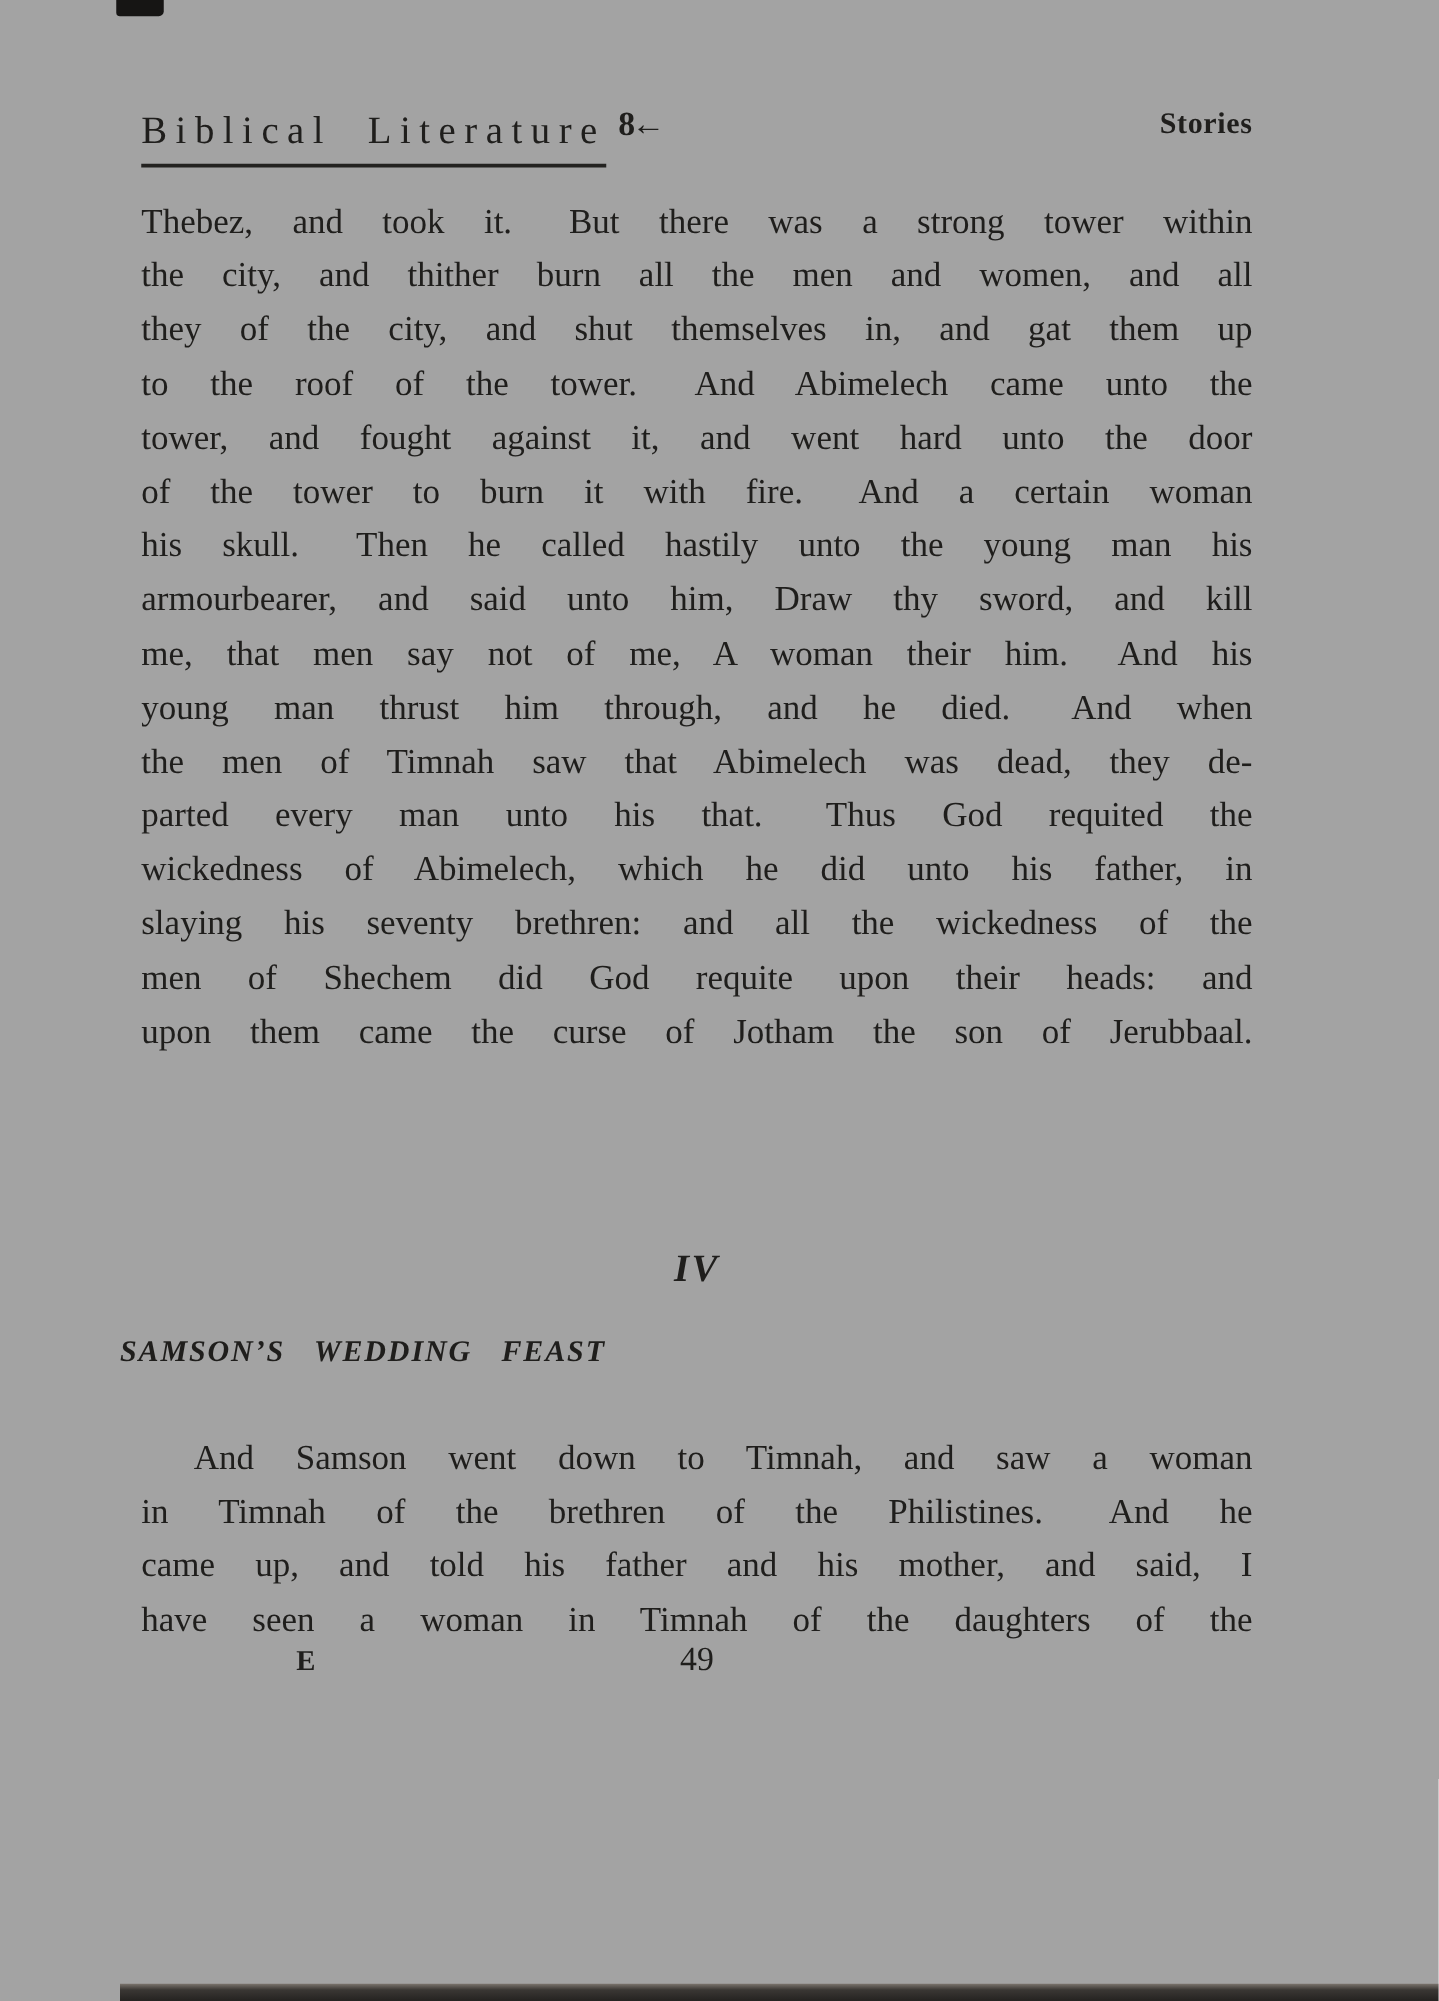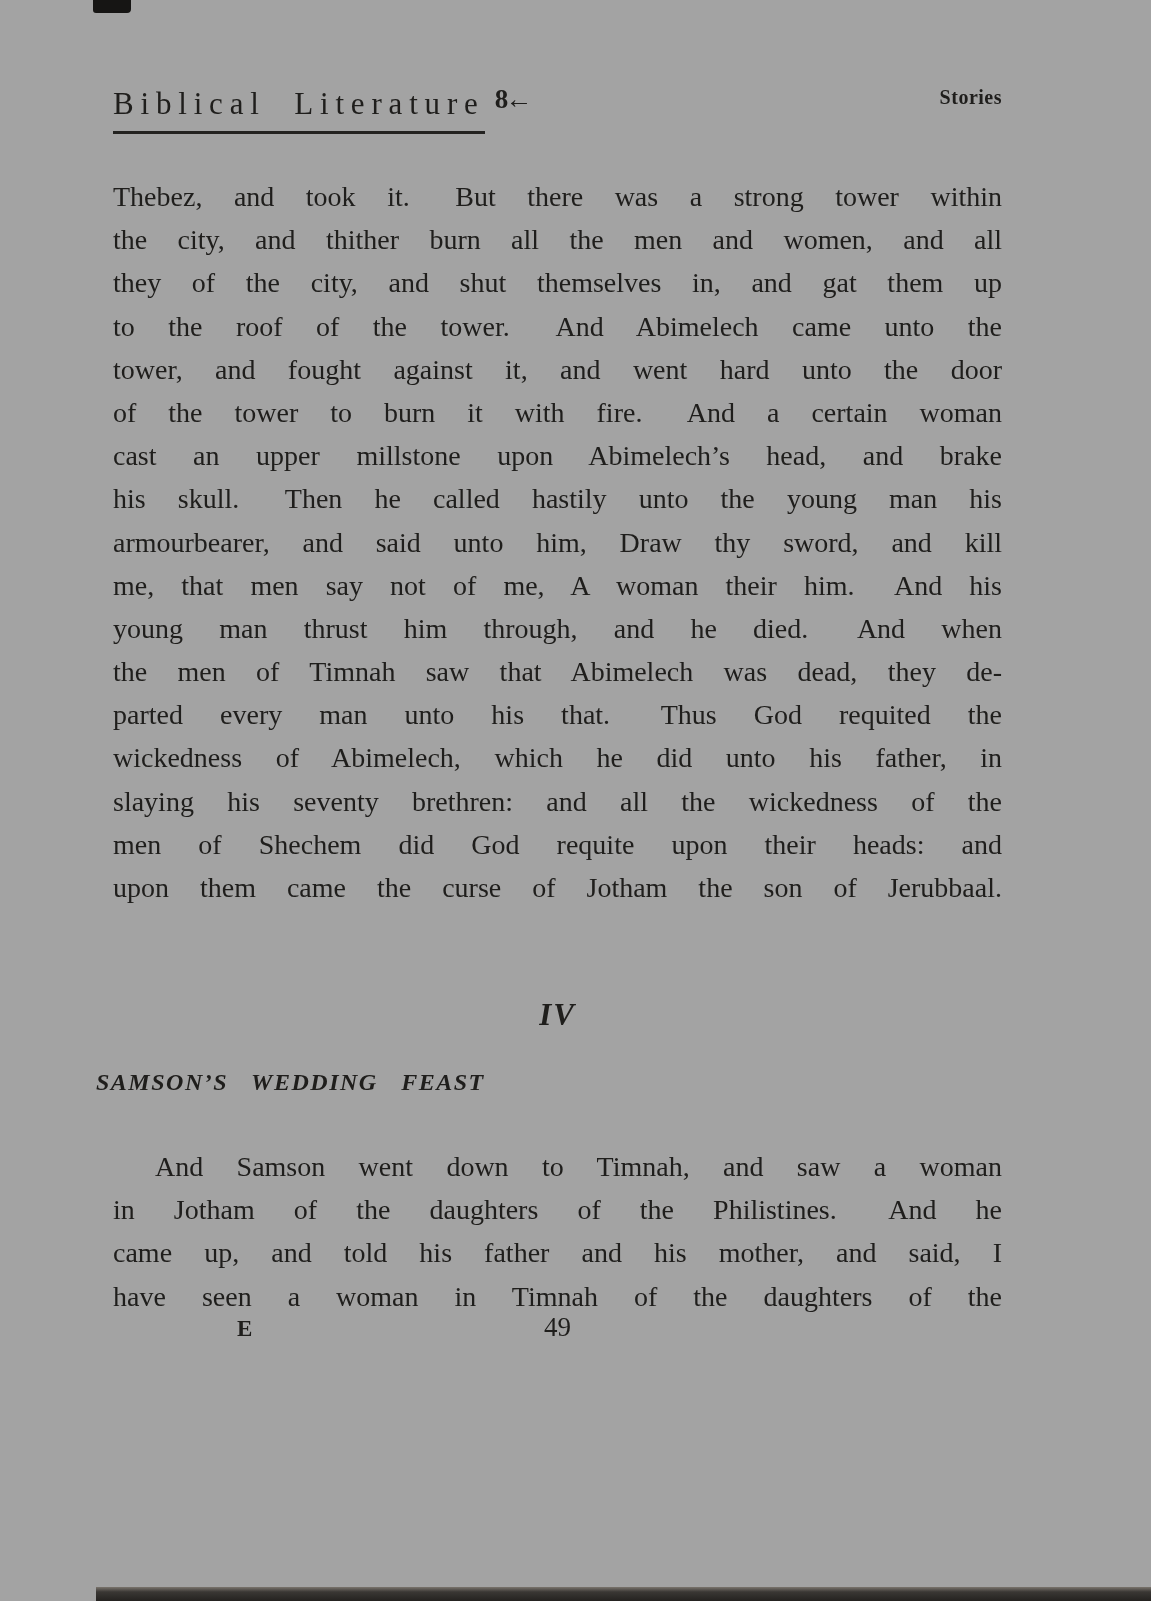--- a/index.html
+++ b/index.html
@@ -48,32 +48,32 @@
     margin-left: 10px;
     font-size: 27px;
     font-weight: 700;
     letter-spacing: -3px;
     vertical-align: 6px;
   }
   .running-label {
     position: absolute;
     right: 0; top: 2px;
     font-weight: 700;
-    font-size: 20px;
+    font-size: 24px;
     letter-spacing: 0.5px;
   }
 
   
   .para {
     position: absolute;
     left: 113px;
     width: 889px;
     font-size: 28px;
   }
-  .para1 { top: 175px; }
+  .para1 { top: 156px; }
   .para2 { top: 1145px; }
   .tline {
     height: 43.2px;
     line-height: 43.2px;
     text-align: justify;
     text-align-last: justify;
     word-spacing: 1px;
   }
   .indent { padding-left: 42px; }
 
@@ -128,39 +128,38 @@
     <span class="running-label">Stories</span>
   </div>
 
   <div class="para para1">
     <div class="tline">Thebez, and took it.  But there was a strong tower within</div>
     <div class="tline">the city, and thither burn all the men and women, and all</div>
     <div class="tline">they of the city, and shut themselves in, and gat them up</div>
     <div class="tline">to the roof of the tower.  And Abimelech came unto the</div>
     <div class="tline">tower, and fought against it, and went hard unto the door</div>
     <div class="tline">of the tower to burn it with fire.  And a certain woman</div>
-    <div class="tline">cast an upper millstone upon Abimelech’s head, and brake</div>
     <div class="tline">his skull.  Then he called hastily unto the young man his</div>
     <div class="tline">armourbearer, and said unto him, Draw thy sword, and kill</div>
     <div class="tline">me, that men say not of me, A woman their him.  And his</div>
     <div class="tline">young man thrust him through, and he died.  And when</div>
     <div class="tline">the men of Timnah saw that Abimelech was dead, they de-</div>
     <div class="tline">parted every man unto his that.  Thus God requited the</div>
     <div class="tline">wickedness of Abimelech, which he did unto his father, in</div>
     <div class="tline">slaying his seventy brethren: and all the wickedness of the</div>
     <div class="tline">men of Shechem did God requite upon their heads: and</div>
     <div class="tline">upon them came the curse of Jotham the son of Jerubbaal.</div>
   </div>
 
   <div class="chapter-number">IV</div>
   <div class="chapter-title">SAMSON’S WEDDING FEAST</div>
 
   <div class="para para2">
     <div class="tline indent">And Samson went down to Timnah, and saw a woman</div>
-    <div class="tline">in Jotham of the daughters of the Philistines.  And he</div>
+    <div class="tline">in Timnah of the brethren of the Philistines.  And he</div>
     <div class="tline">came up, and told his father and his mother, and said, I</div>
     <div class="tline">have seen a woman in Timnah of the daughters of the</div>
   </div>
 
   <div class="footer">
     <span class="sig">E</span>
     <span class="pagenum">49</span>
   </div>
 
   <div class="artifact-bottom"></div>

